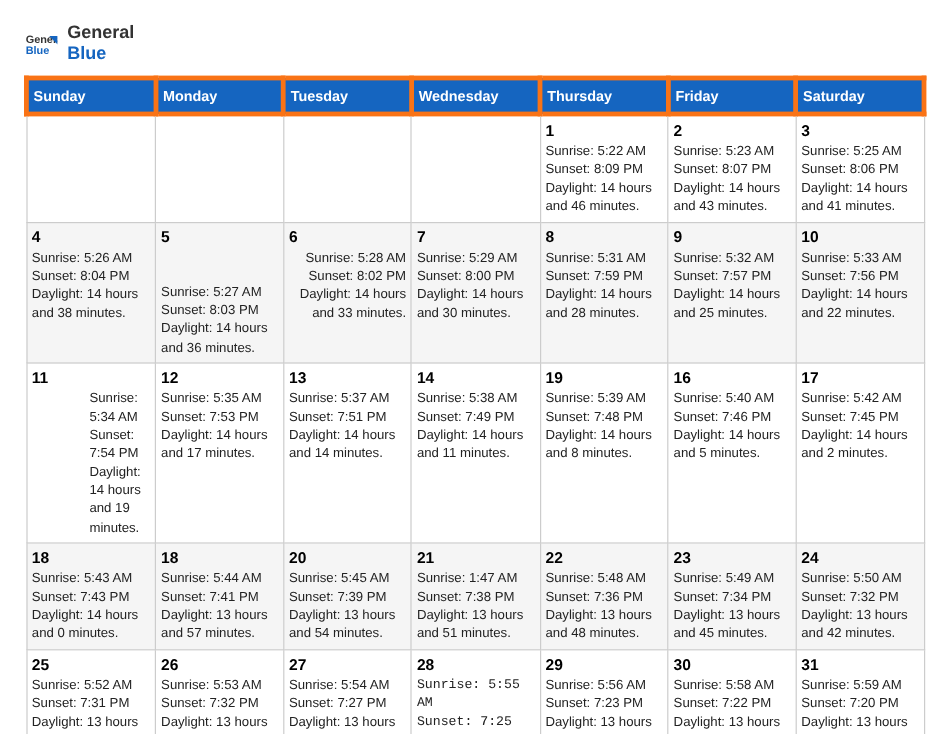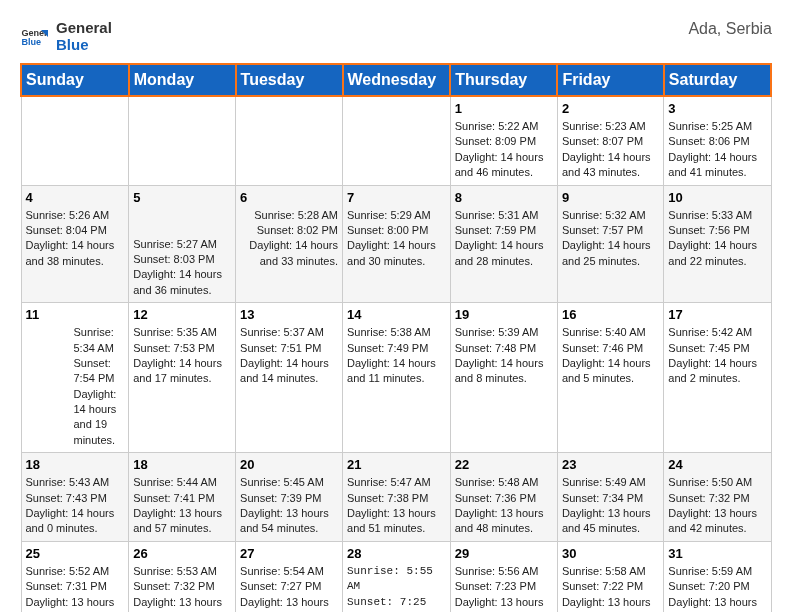--- a/index.html
+++ b/index.html
@@ -40,23 +40,23 @@
     table {
       width: 100%;
       border-collapse: collapse;
       font-size: 11px;
     }
     thead tr th {
       background-color: #1565c0;
       color: #fff;
       padding: 6px 4px;
       text-align: left;
-      font-size: 16px;
+      font-size: 12px;
       font-weight: bold;
-      border: 2px solid #f97316;
+      border: 4px solid #f97316;
     }
     tbody tr td {
       border: 1px solid #ccc;
       vertical-align: top;
       padding: 4px 4px;
       width: 108px;
       height: 85px;
       background: #fff;
     }
     tbody tr:nth-child(even) td {
@@ -85,21 +85,20 @@
       <text x="2" y="18" font-size="13" font-weight="bold" fill="#333" font-family="Arial">General</text>
       <text x="2" y="32" font-size="13" font-weight="bold" fill="#1565c0" font-family="Arial">Blue</text>
       <polygon points="30,10 40,10 40,20" fill="#1565c0"></polygon>
     </svg>
     <div style="margin-left:4px;">
       <div style="font-size:15px;font-weight:bold;color:#333;line-height:1.1;">General</div>
       <div style="font-size:15px;font-weight:bold;color:#1565c0;line-height:1.1;">Blue</div>
     </div>
   </div>
   <div class="title-block">
-    <div class="title-location">Ada, Serbia</div>
   </div>
 </div>
 
 <table>
   <thead>
     <tr id="weekday-header">
     <th>Sunday</th>
         <th>Monday</th>
         <th>Tuesday</th>
         <th>Wednesday</th>
@@ -255,21 +254,21 @@
         </td>
         <td>
           <span class="day-num">20</span>
           <div class="day-info" style="white-space: pre-line;">Sunrise: 5:45 AM
 Sunset: 7:39 PM
 Daylight: 13 hours
 and 54 minutes.</div>
         </td>
         <td>
           <span class="day-num">21</span>
-          <div class="day-info" style="white-space: pre-line;">Sunrise: 5:47 AM
+          <div class="day-info" style="white-space: pre-line;">Sunrise: 1:47 AM
 Sunset: 7:38 PM
 Daylight: 13 hours
 and 51 minutes.</div>
         </td>
         <td>
           <span class="day-num">22</span>
           <div class="day-info" style="white-space: pre-line;">Sunrise: 5:48 AM
 Sunset: 7:36 PM
 Daylight: 13 hours
 and 48 minutes.</div>

